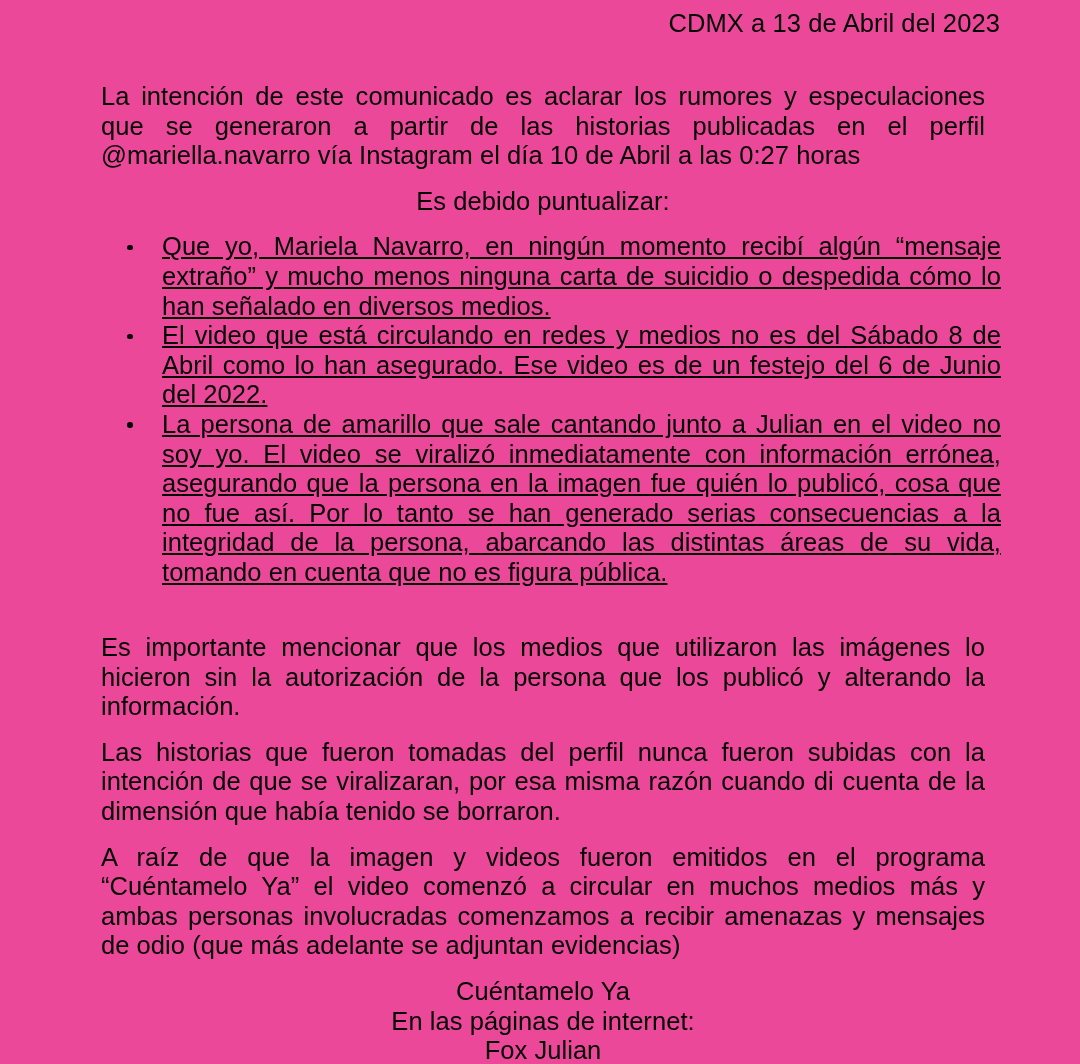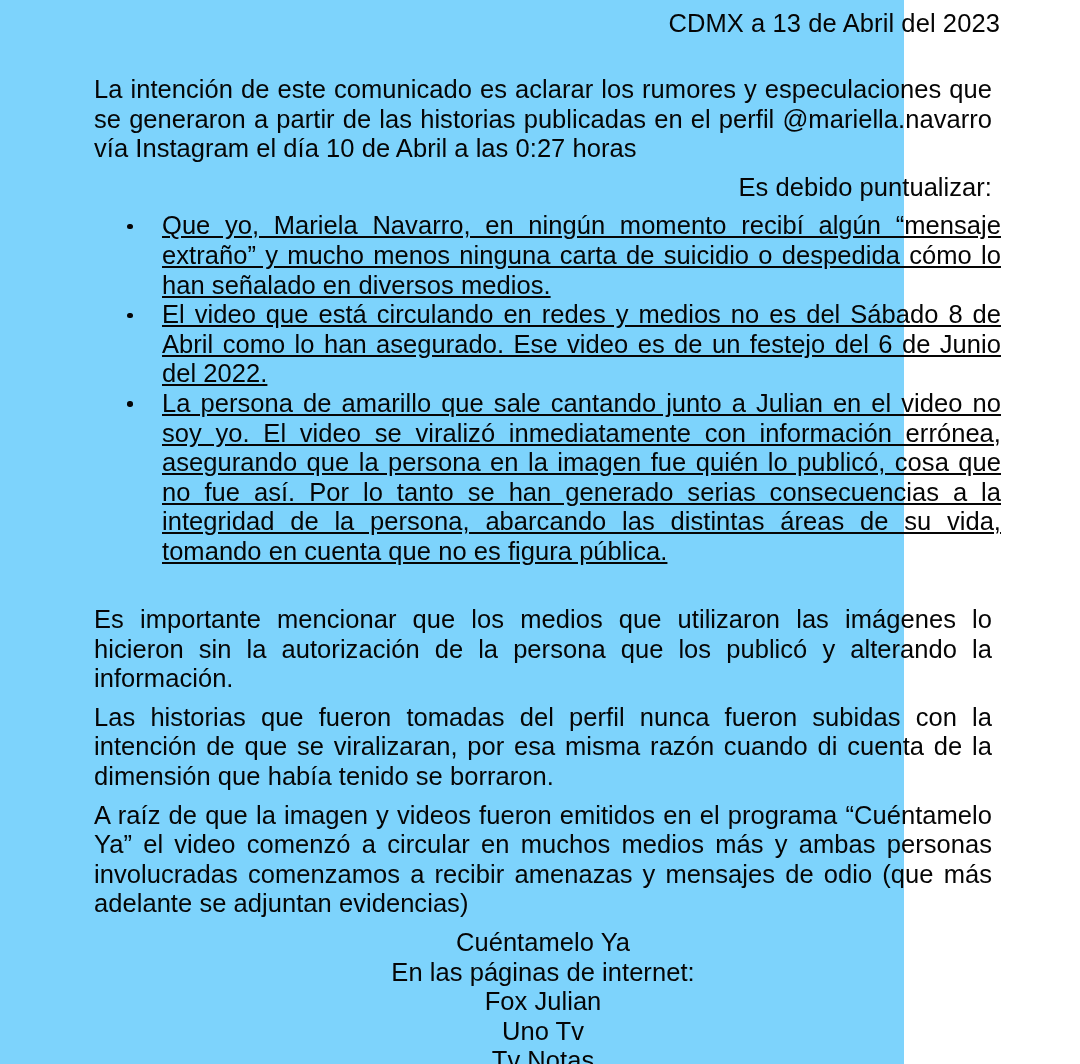--- a/index.html
+++ b/index.html
@@ -12,25 +12,25 @@
     width: 1080px;
     height: 1064px;
     overflow: hidden;
     font-family: "Liberation Sans", sans-serif;
     color: #050505;
     -webkit-font-smoothing: antialiased;
   }
 
   .page {
     position: relative;
-    width: 904px;
+    width: 1080px;
     height: 1064px;
     box-sizing: border-box;
     padding: 0;
-    background: #7dd3fc;
+    background: #ec4899;
   }
 
   .doc-header {
     position: absolute;
     top: 8px;
     left: 85px;
     width: 915px;
     text-align: right;
     font-size: 25.5px;
     line-height: 30px;
@@ -38,31 +38,31 @@
   }
 
   .body-block {
     position: absolute;
     top: 66px;
     left: 85px;
     width: 916px;
   }
 
   p.para {
-    margin: 9px;
+    margin: 16px;
     font-size: 25.5px;
     line-height: 29.6px;
     text-align: justify;
     text-justify: inter-word;
     letter-spacing: 0.05px;
     white-space: pre-wrap;
   }
 
   p.para.ragged {
-    text-align: right;
+    text-align: center;
   }
 
   .spacer {
     height: 29.6px;
   }
 
   ul.bullets {
     list-style: none;
     margin: 0;
     padding: 0;

